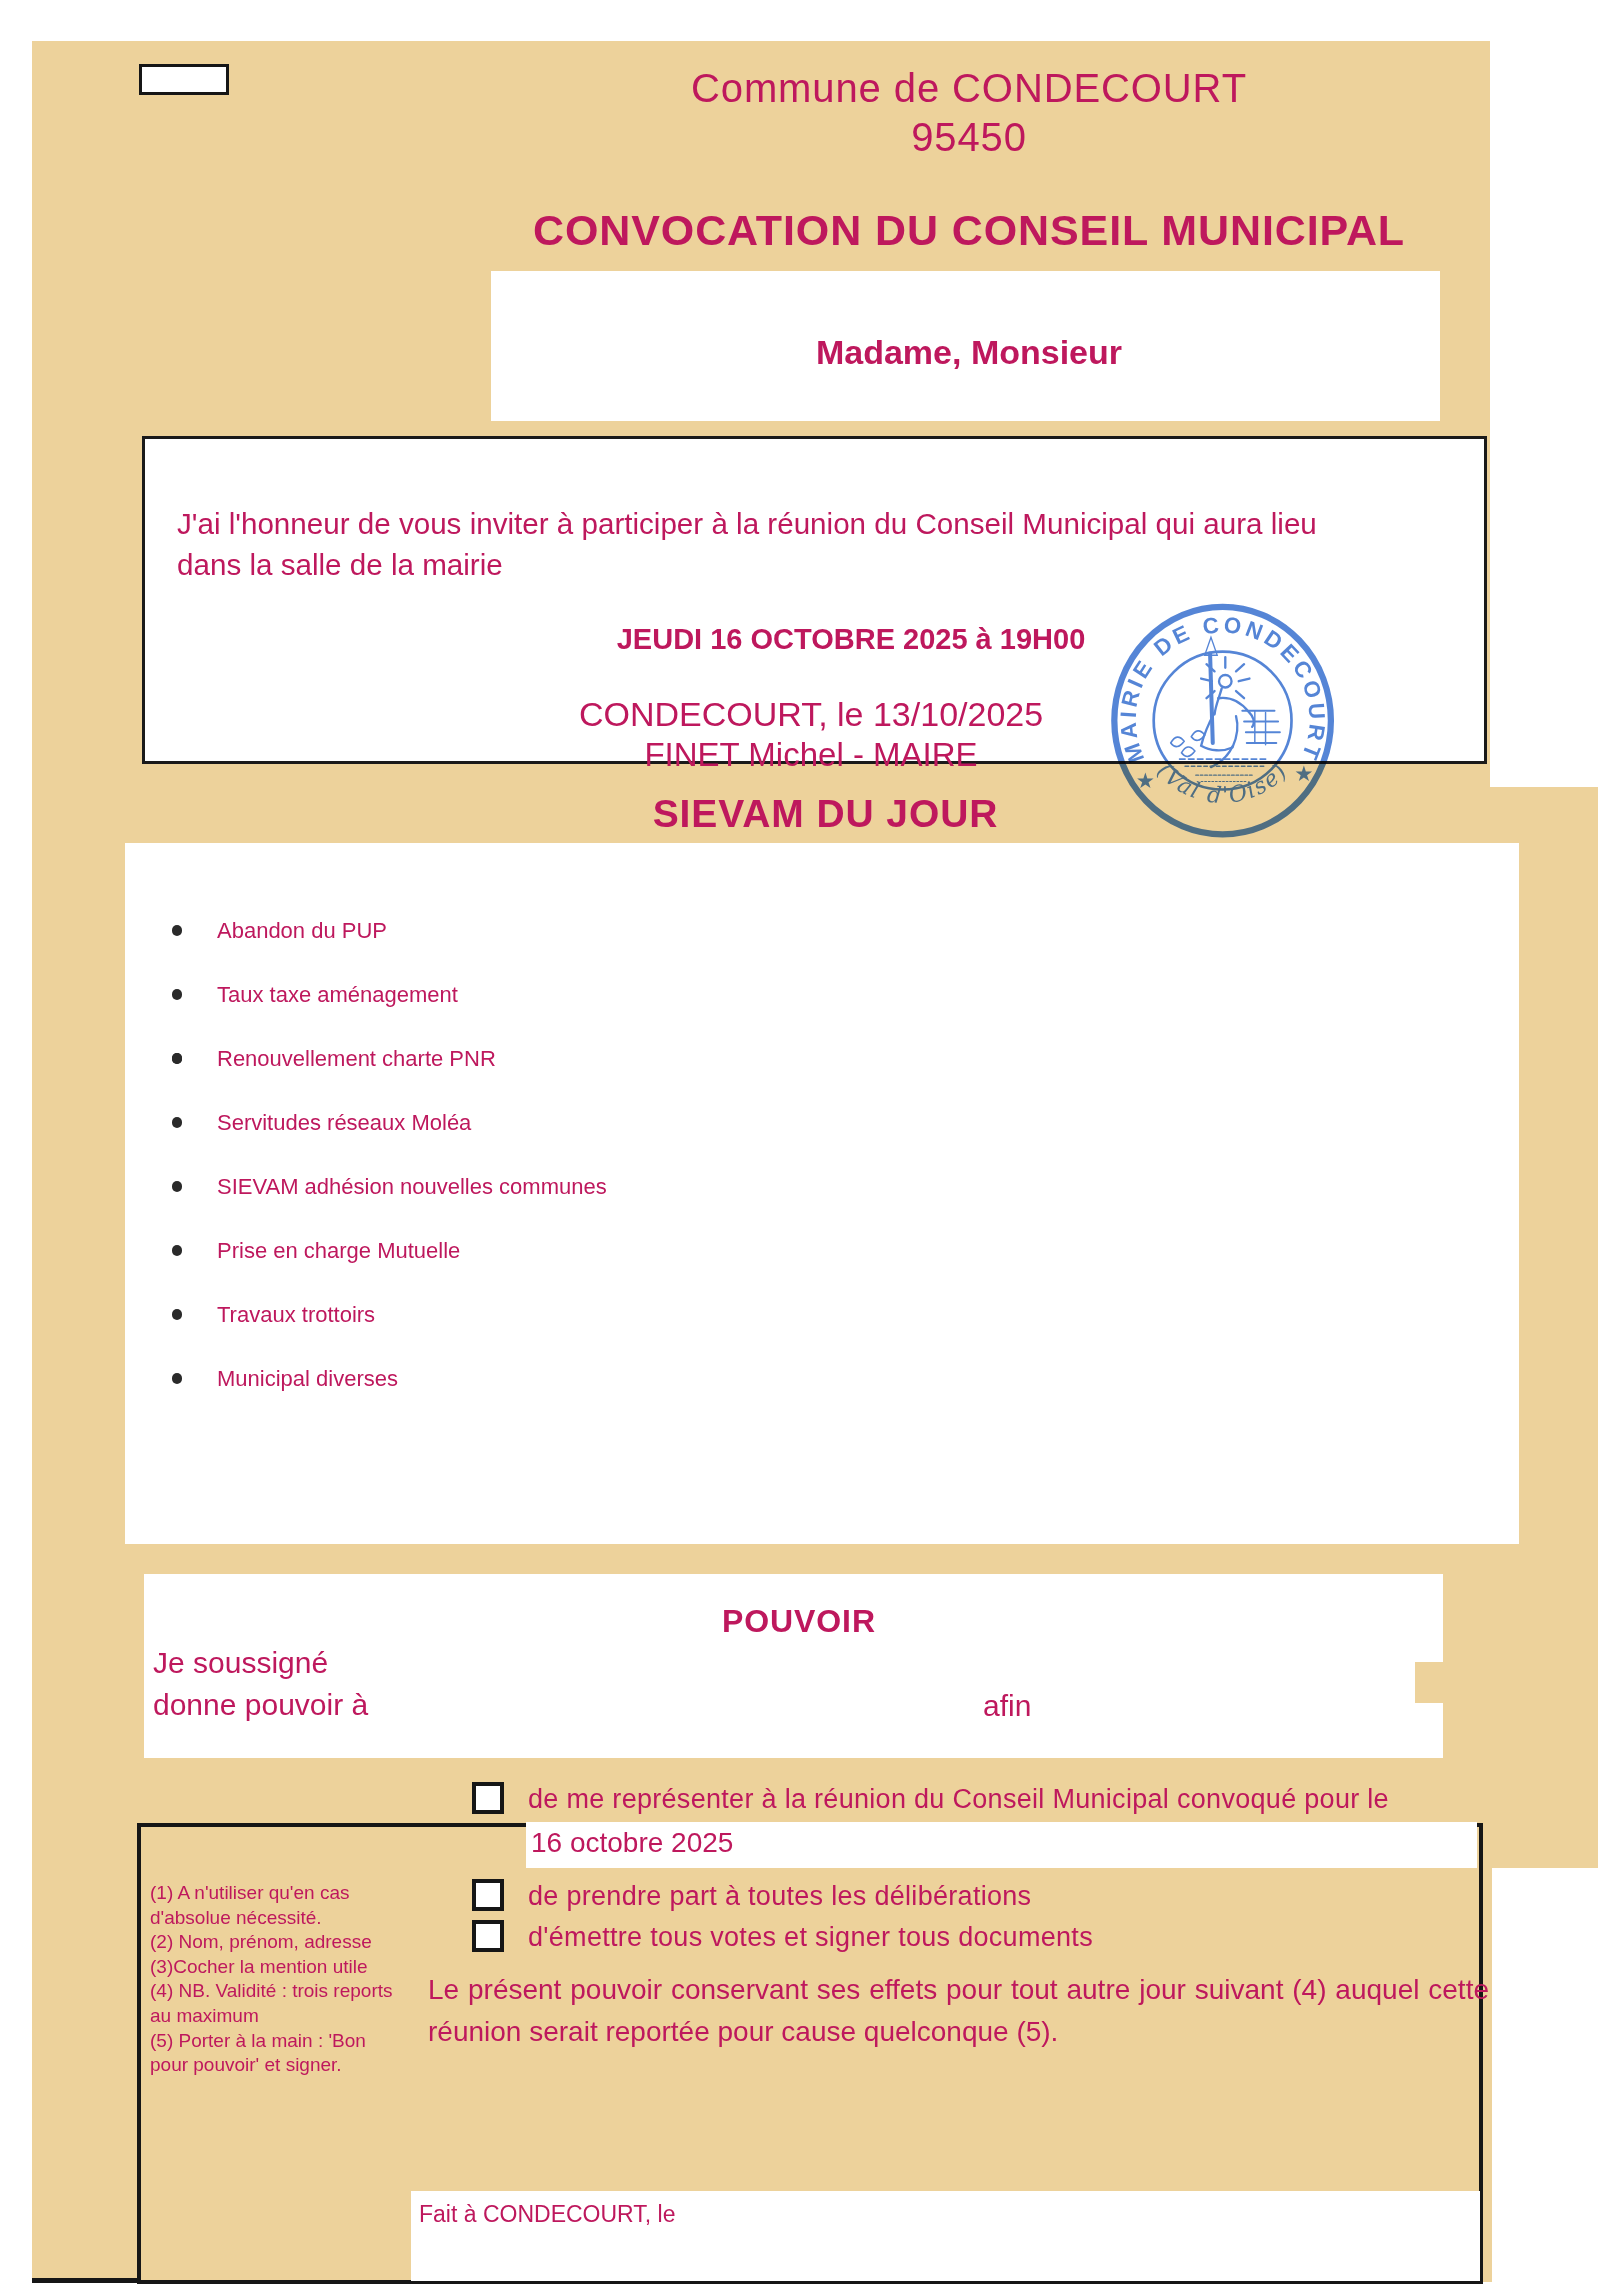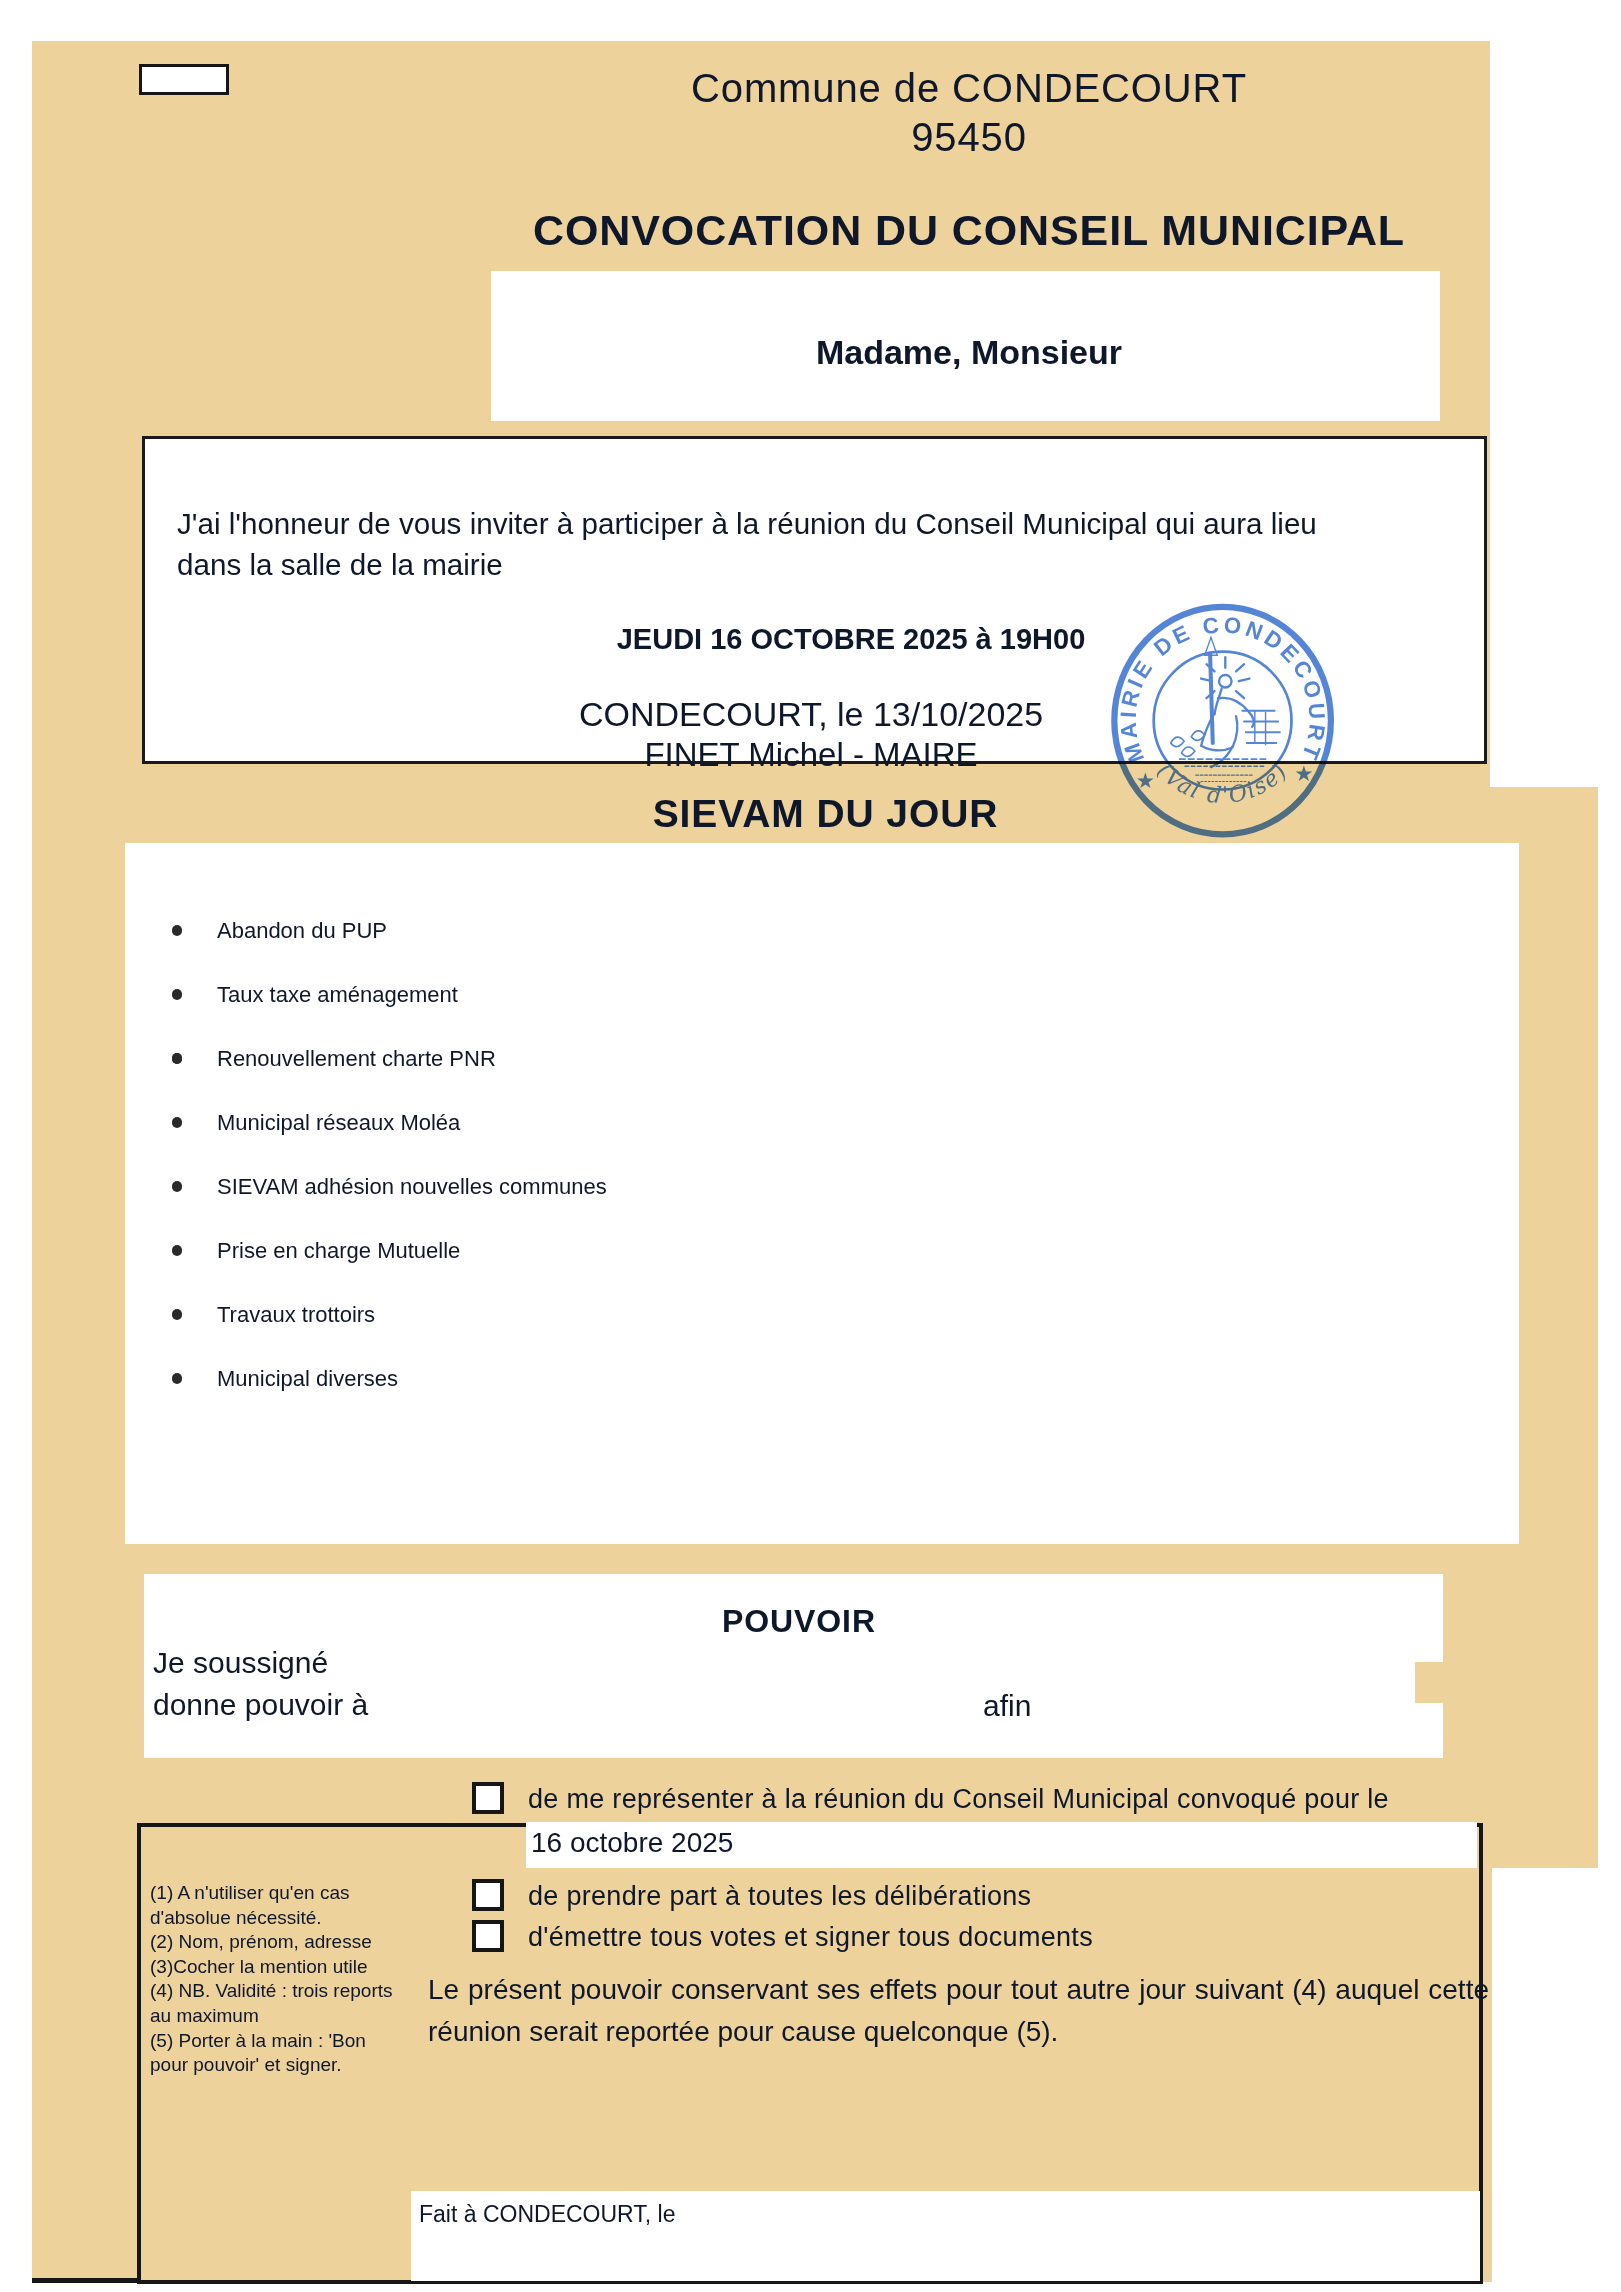--- a/index.html
+++ b/index.html
@@ -1,18 +1,18 @@
 <!DOCTYPE html>
 <html style="font-size:14.3px"><head>
 <meta charset="utf-8">
 <style>
   html,body{margin:0;padding:0;background:#ffffff;}
   .page{
     position:relative;width:1598px;height:2293px;background:#ffffff;overflow:hidden;
-    font-family:"Liberation Sans",sans-serif;color:#0f172a;
+    font-family:"Liberation Sans",sans-serif;color:#be185d;
   }
   .abs{position:absolute;}
   .sheet{left:32px;top:41px;width:1589px;height:2241px;background:#edd29b;}
   .scan-gap-top-right{left:1490px;top:41px;width:131px;height:746px;background:#ffffff;}
   .scan-gap-bottom-right{left:1492px;top:1868px;width:129px;height:425px;background:#ffffff;}
   .small-box{left:139px;top:64px;width:84px;height:25px;background:#ffffff;border:3.6px solid #161616;}
   .center{text-align:center;}
   .header-line1{left:521px;top:66px;width:896px;font-size:40px;letter-spacing:0.9px;}
   .header-line2{left:521px;top:115px;width:896px;font-size:40px;letter-spacing:0.9px;text-align:center;}
   .doc-title{left:521px;top:206px;width:896px;font-size:43px;font-weight:bold;letter-spacing:0.9px;}
@@ -83,21 +83,21 @@
   <div class="abs signer center">FINET Michel - MAIRE</div>
 
   <div class="abs agenda-heading center">SIEVAM DU JOUR</div>
 
   <div class="abs box-c"></div>
   <ul class="abs agenda-list">
     <li><span class="dot"></span><span>Abandon du PUP</span></li>
     <li><span class="dot"></span><span>Taux taxe aménagement</span></li>
     <li><span class="dot"></span></li>
     <li><span class="dot"></span><span>Renouvellement charte PNR</span></li>
-    <li><span class="dot"></span><span>Municipal réseaux Moléa</span></li>
+    <li><span class="dot"></span><span>Servitudes réseaux Moléa</span></li>
     <li><span class="dot"></span><span>SIEVAM adhésion nouvelles communes</span></li>
     <li><span class="dot"></span><span>Prise en charge Mutuelle</span></li>
     <li><span class="dot"></span><span>Travaux trottoirs</span></li>
     <li><span class="dot"></span><span>Municipal diverses</span></li>
   </ul>
 
   <div class="abs box-d"></div>
   <div class="abs notch-d"></div>
   <div class="abs pouvoir-heading center">POUVOIR</div>
   <div class="abs soussigne">Je soussigné</div>

